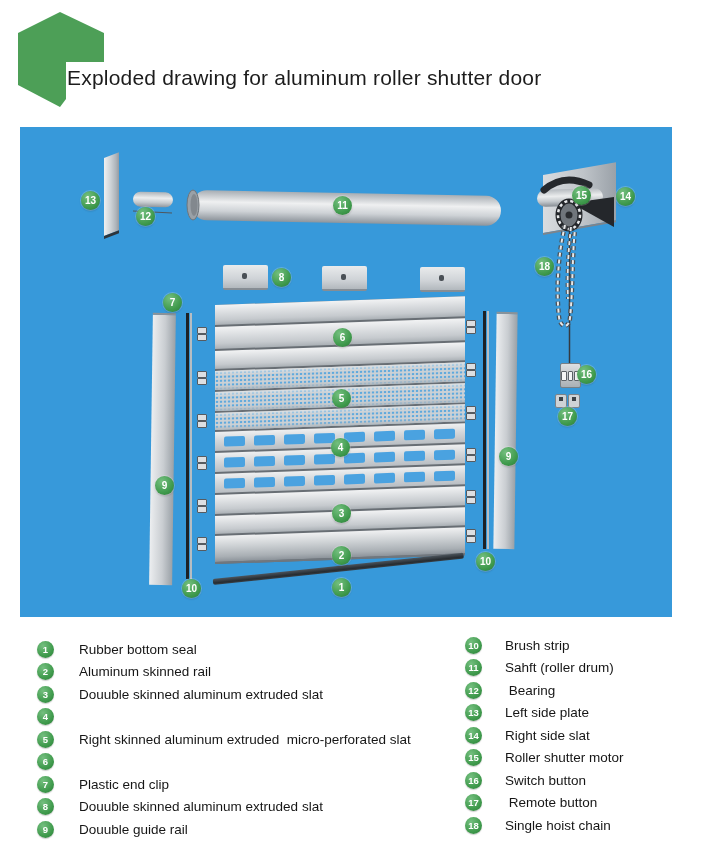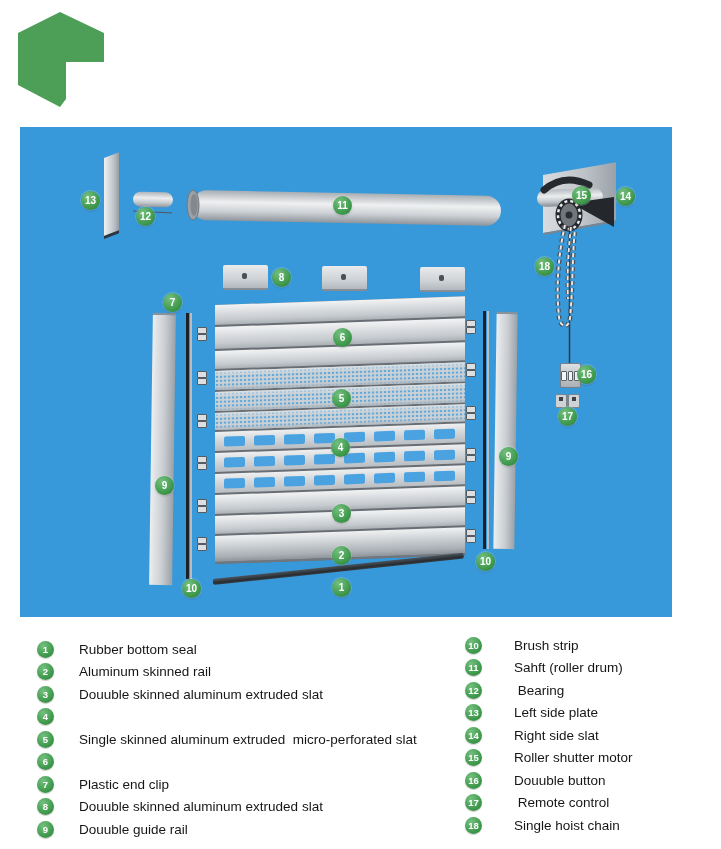--- a/index.html
+++ b/index.html
@@ -71,33 +71,34 @@
   
   .legend-col{position:absolute;list-style:none;margin:0;padding:0;}
   .legend-col li{height:22.5px;display:flex;align-items:center;}
   .lnum{flex:0 0 17px;width:17px;height:17px;border-radius:50%;text-align:center;
         background:radial-gradient(circle at 35% 28%,#74bf7f,#3f9a4c 62%,#2c7c38);
         color:#fff;font:bold 9.5px/17px "Liberation Sans",sans-serif;
         box-shadow:0 0 0 1px rgba(255,255,255,.22),0 1px 1px rgba(0,0,0,.25);}
   .lbl{margin-left:25px;font-size:13.5px;color:#161616;white-space:pre;}
   .col-left{left:37px;top:638px;}
   .col-right{left:465px;top:634px;}
-  .col-right .lbl{margin-left:32px;}
+  .col-right .lbl{margin-left:23px;}
 
   svg{display:block;}
   .overlay{left:0;top:0;pointer-events:none;}
 </style>
 </head>
 <body>
 
 <div class="page">
 
   <svg class="logo" width="90" height="100" viewBox="0 0 90 100">
     <polygon points="45,2 89,23 89,52 51,52 51,89 45,97 3,75 3,23" fill="#4d9f57"></polygon>
   </svg>
+  <h1 class="title">Exploded drawing for aluminum roller shutter door</h1>
 
   <div class="panel">
 
     <div class="metal-v plate13"></div>
     <div class="bearing"></div>
     <div class="shaft"></div>
     <div class="plate14"></div>
     <div class="motor"></div>
 
     <div class="clip-plate" style="left:203px;top:138px;">
@@ -270,21 +271,21 @@
       </li>
     <li>
         <span class="lnum">3</span>
         <span class="lbl">Douuble skinned aluminum extruded slat</span>
       </li>
     <li>
         <span class="lnum">4</span>
       </li>
     <li>
         <span class="lnum">5</span>
-        <span class="lbl">Single skinned aluminum extruded  micro-perforated slat</span>
+        <span class="lbl">Right skinned aluminum extruded  micro-perforated slat</span>
       </li>
     <li>
         <span class="lnum">6</span>
       </li>
     <li>
         <span class="lnum">7</span>
         <span class="lbl">Plastic end clip</span>
       </li>
     <li>
         <span class="lnum">8</span>
@@ -315,25 +316,25 @@
     <li>
         <span class="lnum">14</span>
         <span class="lbl">Right side slat</span>
       </li>
     <li>
         <span class="lnum">15</span>
         <span class="lbl">Roller shutter motor</span>
       </li>
     <li>
         <span class="lnum">16</span>
-        <span class="lbl">Douuble button</span>
+        <span class="lbl">Switch button</span>
       </li>
     <li>
         <span class="lnum">17</span>
-        <span class="lbl"> Remote control</span>
+        <span class="lbl"> Remote button</span>
       </li>
     <li>
         <span class="lnum">18</span>
         <span class="lbl">Single hoist chain</span>
       </li>
   </ul>
 
 </div>
 
 </body></html>

